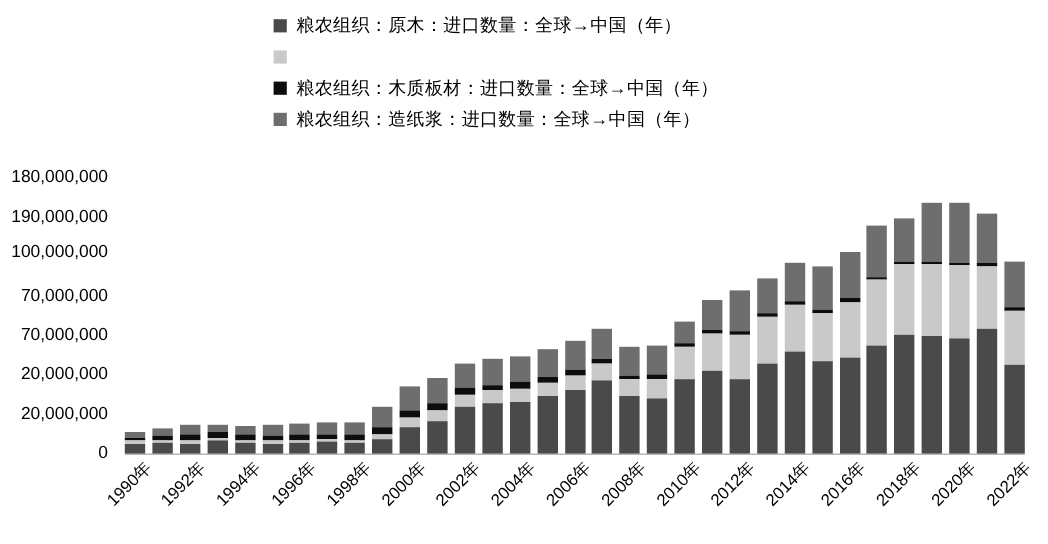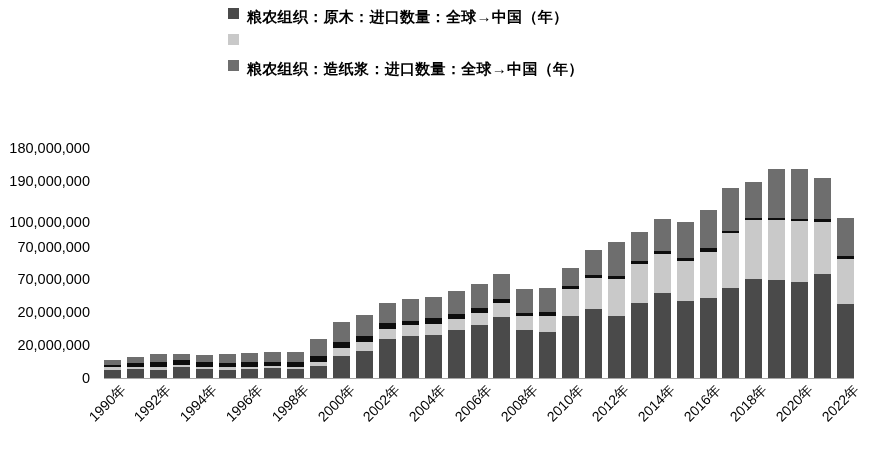--- a/index.html
+++ b/index.html
@@ -21,24 +21,23 @@
   }
   
   .legend {
     position: absolute;
     left: 0;
     top: 8px;
     width: 873px;
   }
   .legend-row {
     display: flex;
-    align-items: flex-start;
+    align-items: center;
     height: 26px;
     padding-left: 228px;
-    font-weight: bold;
   }
   .legend-swatch {
     width: 11px;
     height: 11px;
     margin-right: 8px;
     flex: 0 0 auto;
   }
   .legend-label {
     font-size: 15px;
     line-height: 17px;
@@ -125,32 +124,36 @@
 
   <div class="legend">
       <div class="legend-row">
         <span class="legend-swatch" style="background: rgb(74, 74, 74);"></span>
         <span class="legend-label">粮农组织：原木：进口数量：全球→中国（年）</span>
       </div>
       <div class="legend-row">
         <span class="legend-swatch" style="background: rgb(201, 201, 201);"></span>
       </div>
       <div class="legend-row">
+        <span class="legend-swatch" style="background: rgb(13, 13, 13);"></span>
+        <span class="legend-label">粮农组织：木质板材：进口数量：全球→中国（年）</span>
+      </div>
+      <div class="legend-row">
         <span class="legend-swatch" style="background: rgb(110, 110, 110);"></span>
         <span class="legend-label">粮农组织：造纸浆：进口数量：全球→中国（年）</span>
       </div>
     </div>
 
   <div class="y-labels">
       <div class="y-label" style="top: 238px;">0</div>
       <div class="y-label" style="top: 205.143px;">20,000,000</div>
       <div class="y-label" style="top: 172.286px;">20,000,000</div>
       <div class="y-label" style="top: 139.429px;">70,000,000</div>
       <div class="y-label" style="top: 106.571px;">70,000,000</div>
-      <div class="y-label" style="top: 82px;">100,000,000</div>
+      <div class="y-label" style="top: 70px;">100,000,000</div>
       <div class="y-label" style="top: 40.8571px;">190,000,000</div>
       <div class="y-label" style="top: 8px;">180,000,000</div>
     </div>
 
   <div class="plot-area">
     <div class="bars">
         <div class="bar-group" title="1990年">
           <div class="seg" style="background: rgb(74, 74, 74); height: 8.21429px;"></div>
           <div class="seg" style="background: rgb(201, 201, 201); height: 2.46429px;"></div>
           <div class="seg" style="background: rgb(13, 13, 13); height: 2.46429px;"></div>

